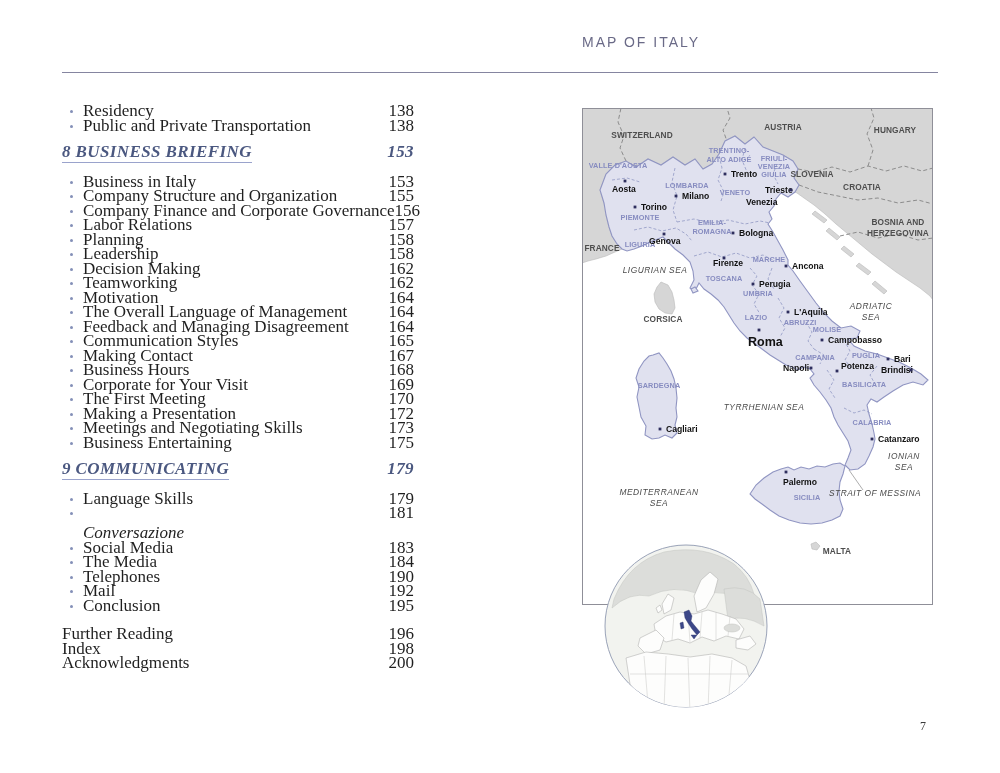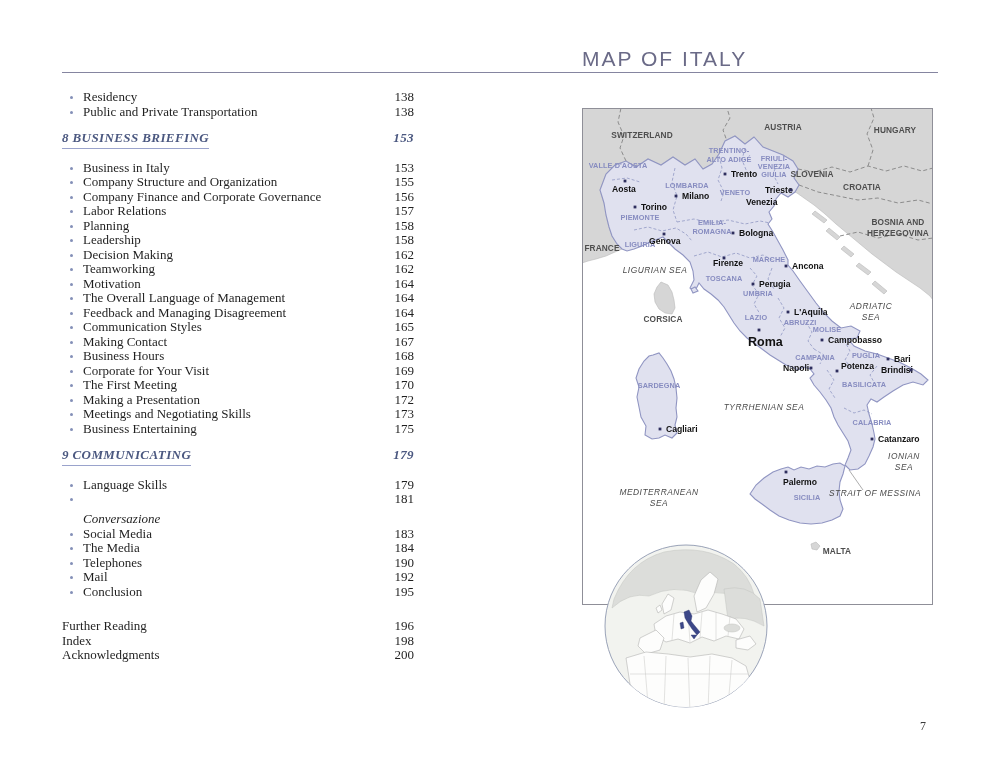--- a/index.html
+++ b/index.html
@@ -1,38 +1,38 @@
 <!DOCTYPE html>
 <html style="--title_color: #6a6a87; --accent_rule: #8585a0; --heading_blue: #4b5880; --region_label: #878cc0; --italy_fill: #e0e1ef; --italy_border: #9095c2; --land_gray: #d6d6d6; --highlight_navy: #3c4788;"><head>
 <meta charset="utf-8">
 <style>
   html,body{margin:0;padding:0;background:#ffffff;}
   body{width:1000px;height:773px;position:relative;overflow:hidden;
        font-family:"Liberation Serif", serif;color:#1f1f1f;}
 
   
-  .header-title{position:absolute;left:582px;top:47px;
-    font-family:"Liberation Sans", sans-serif;font-size:21px;font-weight:500;
+  .header-title{position:absolute;left:582px;top:34px;
+    font-family:"Liberation Sans", sans-serif;font-size:14px;font-weight:500;
     letter-spacing:2px;color:var(--title_color,#6a6a87);}
   .header-rule{position:absolute;left:62px;top:72px;width:876px;height:1px;
     background:var(--accent_rule,#8585a0);}
 
   
-  .toc{position:absolute;left:62px;top:90px;width:352px;
-       font-size:13px;line-height:14.5px;}
+  .toc{position:absolute;left:62px;top:104px;width:352px;
+       font-size:17px;line-height:14.5px;}
   .toc-row{display:flex;justify-content:space-between;position:relative;}
   .toc-row .t-label{white-space:nowrap;}
   .toc-row.item .t-label{margin-left:21px;}
   .toc-row.item .bullet{position:absolute;left:8px;top:6px;width:3px;height:3px;
        border-radius:50%;background:#8490b8;}
   .toc-row.heading{margin:12px 0;font-weight:bold;color:var(--heading_blue,#4b5880);
        letter-spacing:0.4px;font-style:italic;}
   .toc-row.heading .t-label{border-bottom:1.5px solid #9aa3cc;padding-bottom:2px;}
   .toc-row.italic .t-label{font-style:italic;margin-top:20px;}
-  .toc-row.gap{margin-top:20px;}
+  .toc-row.gap{margin-top:14px;}
   .t-page{text-align:left;}
 
   
   .map-box{position:absolute;left:582px;top:108px;}
   .globe{position:absolute;left:604px;top:544px;}
   .map-frame{fill:none;stroke:#8f8f98;stroke-width:1;}
   .sea-bg{fill:#ffffff;}
   .land{fill:var(--land_gray,#d6d6d6);stroke:#b9b9b9;stroke-width:0.6;}
   .cborder{fill:none;stroke:#8c8c8c;stroke-width:1;stroke-dasharray:4,2.5;}
   .italy{fill:var(--italy_fill,#e0e1ef);stroke:var(--italy_border,#9095c2);stroke-width:1.1;}

